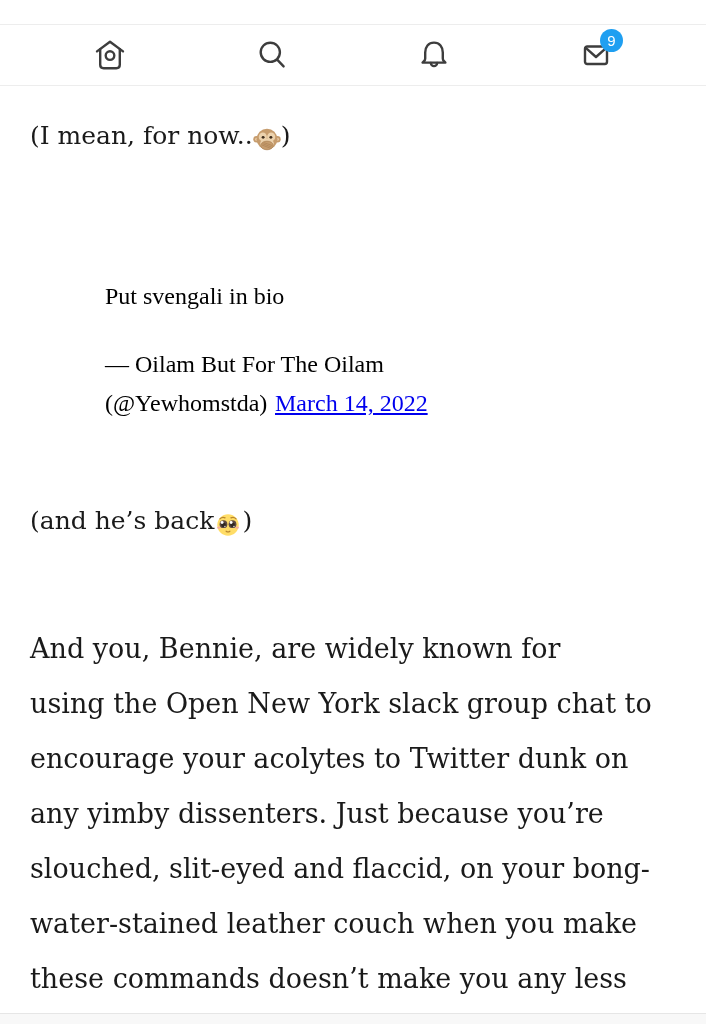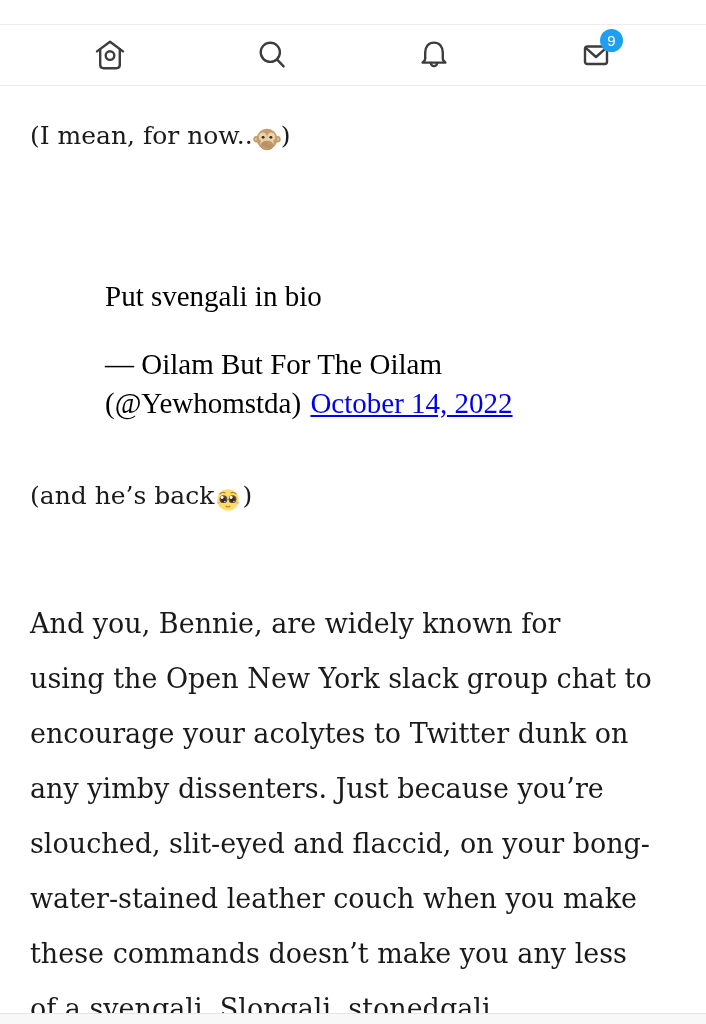--- a/index.html
+++ b/index.html
@@ -53,27 +53,27 @@
     text-align: center;
   }
   .content { padding: 0 30px; }
   .aside-line {
     text-align: left;
     font-size: 25px;
     line-height: 36px;
     color: #1a1a1a;
   }
   .aside-1 { margin-top: 32px; }
-  .aside-2 { margin-top: 55px; }
+  .aside-2 { margin-top: 80px; }
   .emoji-svg { vertical-align: -5px; }
   .tweet {
     margin: 118px 0 0 75px;
     width: 445px;
     font-family: "Liberation Serif", serif;
-    font-size: 29px;
+    font-size: 24px;
     line-height: 39px;
     color: #000000;
   }
   .tweet .attribution-line { margin-top: 29px; }
   .tweet .attr-text { white-space: pre-line; }
   .tweet a {
     color: #0000ee;
     text-decoration: underline;
     margin-left: 0.32em;
   }
@@ -156,21 +156,21 @@
         <ellipse cx="18" cy="23" rx="9" ry="7" fill="#ecd2ad"></ellipse>
         <circle cx="13" cy="14.6" r="1.9" fill="#3b2a1a"></circle>
         <circle cx="23" cy="14.6" r="1.9" fill="#3b2a1a"></circle>
         <ellipse cx="18" cy="25" rx="8.2" ry="5.6" fill="#c69c6d" stroke="#a97f52" stroke-width="0.8"></ellipse>
         <path d="M12 22.6 L24 27.2 M14 21.4 L25 25.2 M11.5 24.4 L22.5 28.6" stroke="#a97f52" stroke-width="0.8" fill="none"></path>
       </svg></span><span>)</span></p>
 
     <blockquote class="tweet">
       <p>Put svengali in bio</p>
       <p class="attribution-line"><span class="attr-text">— Oilam But For The Oilam
-(@Yewhomstda)</span><a href="#">October 14, 2022</a></p>
+(@Yewhomstda)</span><a href="#">March 14, 2022</a></p>
     </blockquote>
 
     <p class="aside-line aside-2"><span>(and he’s back</span><span class="emoji-svg"><svg class="emoji-svg" width="28" height="28" viewBox="0 0 36 36">
         <circle cx="18" cy="18" r="13.8" fill="#ffdd67"></circle>
         <path d="M7.6 10.2 Q10.6 7.2 14.2 8.8" stroke="#b8862f" stroke-width="1.6" fill="none" stroke-linecap="round"></path>
         <path d="M21.8 8.8 Q25.4 7.2 28.4 10.2" stroke="#b8862f" stroke-width="1.6" fill="none" stroke-linecap="round"></path>
         <circle cx="12.2" cy="17" r="5" fill="#5d4a41"></circle>
         <circle cx="23.8" cy="17" r="5" fill="#5d4a41"></circle>
         <circle cx="12.2" cy="17.8" r="3" fill="#2f2722"></circle>
         <circle cx="23.8" cy="17.8" r="3" fill="#2f2722"></circle>

